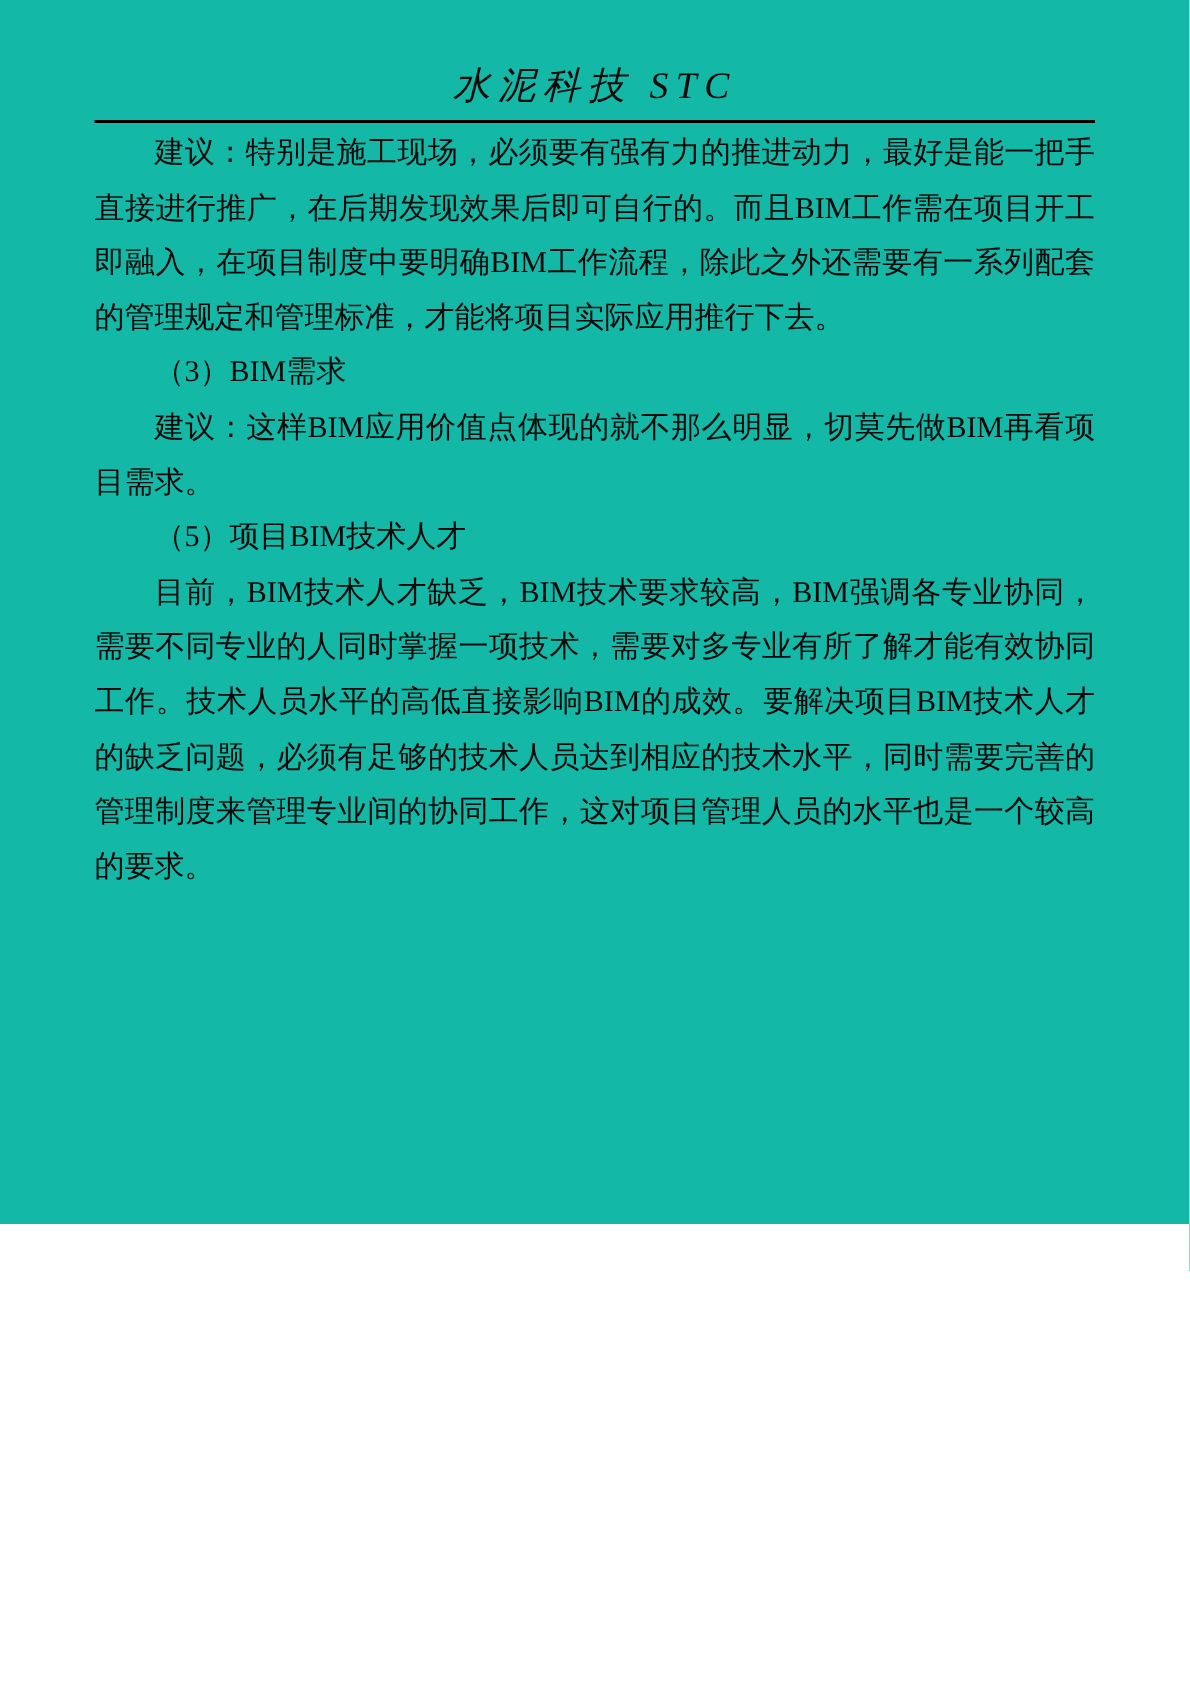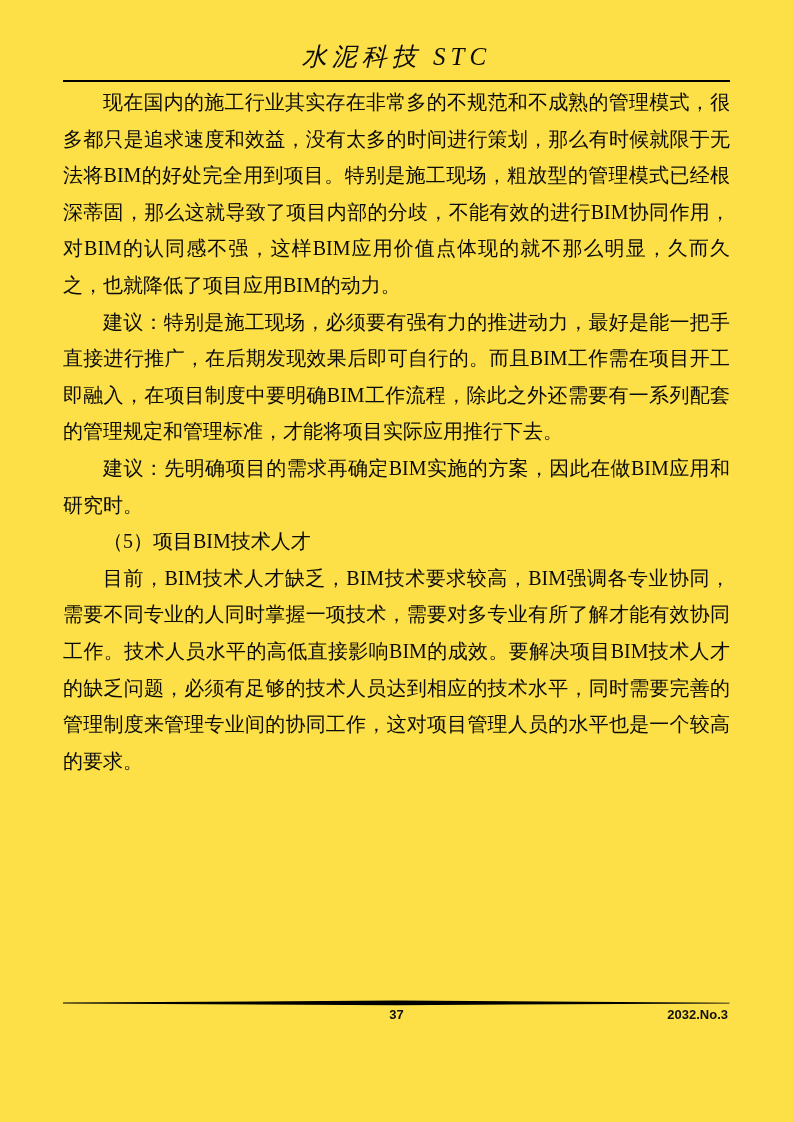--- a/index.html
+++ b/index.html
@@ -3,22 +3,22 @@
 <meta charset="utf-8">
 <style>
   html, body {
     margin: 0;
     padding: 0;
     background: #ffffff;
   }
   .page {
     position: relative;
     width: 793px;
-    height: 1122px;
-    background: #fde047;
+    height: 816px;
+    background: #14b8a6;
     overflow: hidden;
     font-family: "Liberation Serif", serif;
     color: #0a0a0a;
   }
   .content {
     position: absolute;
     left: 63px;
     width: 667px;
     top: 0;
   }
@@ -82,23 +82,23 @@
 <body>
 
 <div class="page">
   <div class="content">
 
     <h1 class="doc-title">水泥科技 STC</h1>
 
     <div class="header-rule"></div>
 
     <div class="body-text">
-      <p>现在国内的施工行业其实存在非常多的不规范和不成熟的管理模式，很多都只是追求速度和效益，没有太多的时间进行策划，那么有时候就限于无法将BIM的好处完全用到项目。特别是施工现场，粗放型的管理模式已经根深蒂固，那么这就导致了项目内部的分歧，不能有效的进行BIM协同作用，对BIM的认同感不强，这样BIM应用价值点体现的就不那么明显，久而久之，也就降低了项目应用BIM的动力。</p>
       <p>建议：特别是施工现场，必须要有强有力的推进动力，最好是能一把手直接进行推广，在后期发现效果后即可自行的。而且BIM工作需在项目开工即融入，在项目制度中要明确BIM工作流程，除此之外还需要有一系列配套的管理规定和管理标准，才能将项目实际应用推行下去。</p>
-      <p>建议：先明确项目的需求再确定BIM实施的方案，因此在做BIM应用和研究时。</p>
+      <p>（3）BIM需求</p>
+      <p>建议：这样BIM应用价值点体现的就不那么明显，切莫先做BIM再看项目需求。</p>
       <p>（5）项目BIM技术人才</p>
       <p>目前，BIM技术人才缺乏，BIM技术要求较高，BIM强调各专业协同，需要不同专业的人同时掌握一项技术，需要对多专业有所了解才能有效协同工作。技术人员水平的高低直接影响BIM的成效。要解决项目BIM技术人才的缺乏问题，必须有足够的技术人员达到相应的技术水平，同时需要完善的管理制度来管理专业间的协同工作，这对项目管理人员的水平也是一个较高的要求。</p>
     </div>
   </div>
 
   <div class="footer">
     <svg class="footer-rule" viewBox="0 0 667 7" preserveAspectRatio="none">
       <polygon points="0,2.6 333,0.6 667,2.8 666,3.4 333,5.2 0,3.6" fill="#000000"></polygon>
     </svg>
     <div class="footer-row">

